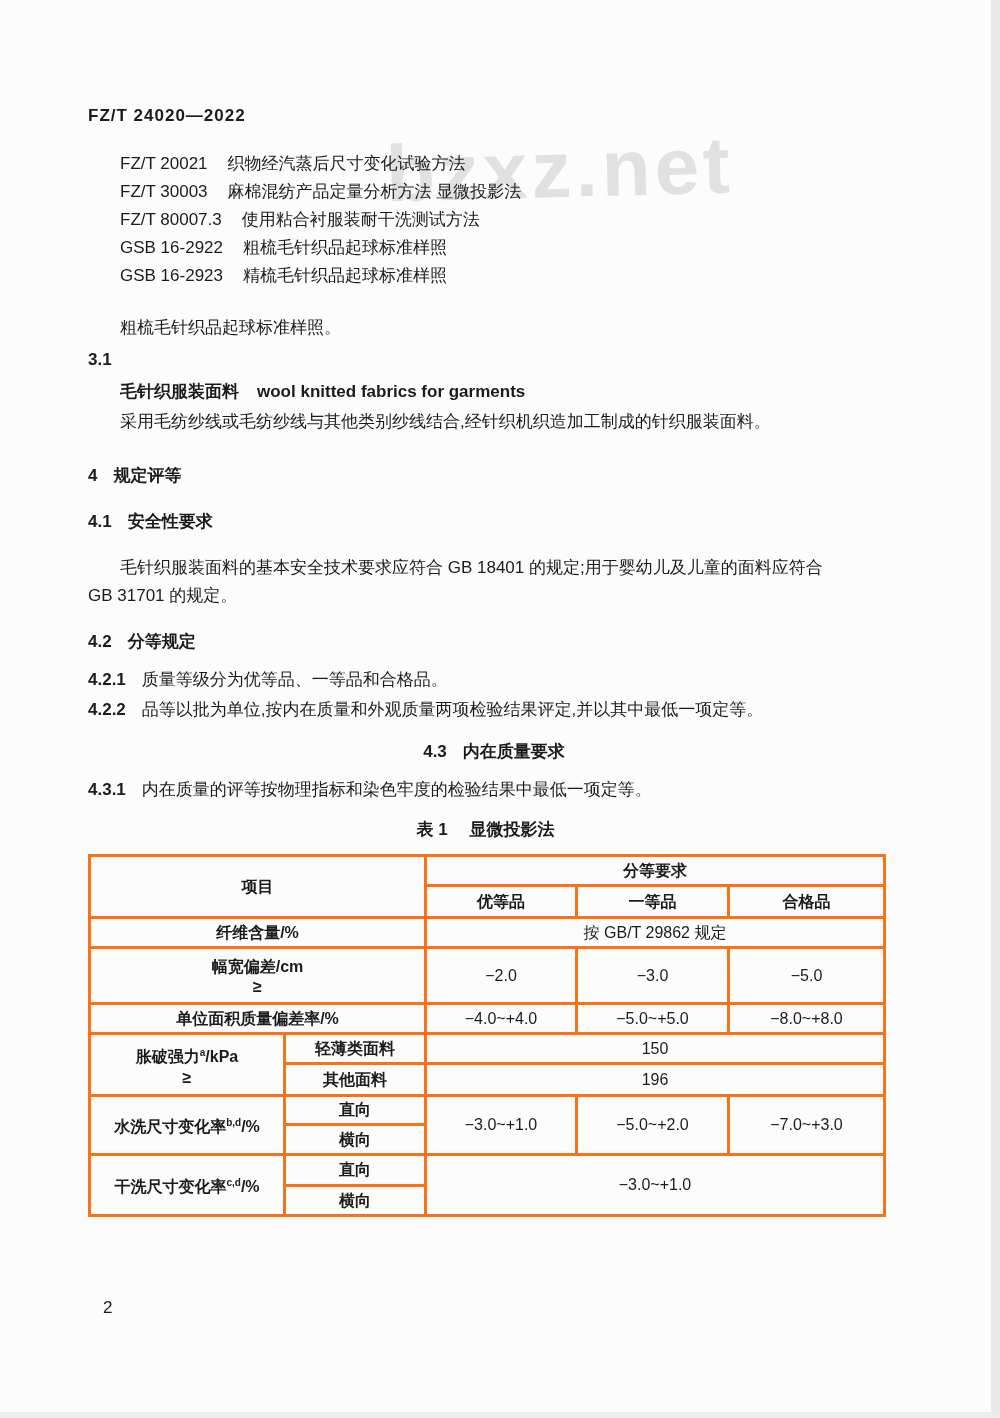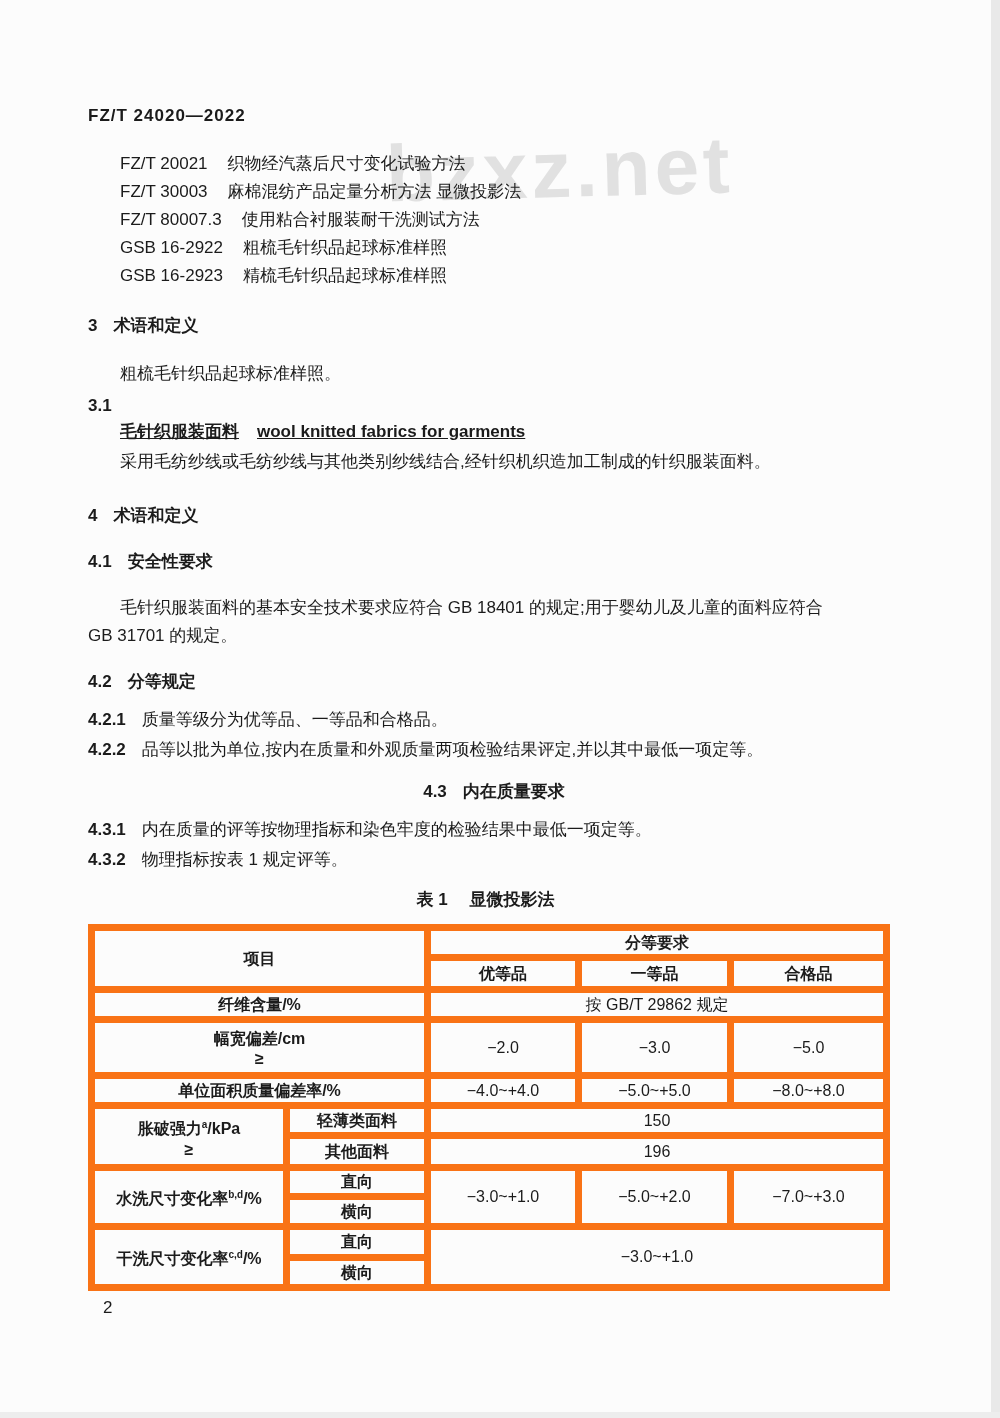--- a/index.html
+++ b/index.html
@@ -12,33 +12,33 @@
   .content{position:relative;z-index:1;padding:106px 100px 0 88px;font-size:17px;line-height:20px;}
   .doc-header{font-weight:bold;font-size:17px;letter-spacing:1px;}
   .refs{margin:24px 0 0 32px;}
   .ref-line{height:28px;line-height:28px;}
   .ref-code{display:inline-block;margin-right:20px;}
   .h-sec{font-weight:bold;margin-top:26px;}
   .h-sec .sec-no{margin-right:16px;}
   .indent{padding-left:32px;}
   .intro{margin-top:28px;}
   .subnum{font-weight:bold;margin-top:12px;}
-  .term-line{margin-top:6px;font-weight:bold;text-decoration:underline;}
+  .term-line{margin-top:12px;font-weight:bold;}
   .term-en{margin-left:18px;}
   .def{margin-top:10px;}
   .para1{margin-top:26px;}
   .para2{margin-top:8px;}
   .clause{margin-top:10px;}
   .clause-first{margin-top:18px;}
   .clause .no{font-weight:bold;margin-right:16px;}
   .tbl-caption{margin-top:20px;width:795px;text-align:center;font-weight:bold;}
   .tbl-caption .cap-label{margin-right:22px;}
   table.t1{border-collapse:collapse;width:795px;table-layout:fixed;font-size:16px;
            margin-top:14px;border:2px solid #3a3a3a;}
-  .t1 td{border:7px solid #f97316;text-align:center;vertical-align:middle;padding:1px 3px;}
+  .t1 td{border:3px solid #f97316;text-align:center;vertical-align:middle;padding:1px 3px;}
   .t1 .b{font-weight:bold;}
   .t1 sup{font-size:10px;}
   .sym{line-height:18px;}
   .lbl-line{line-height:22px;}
   .page-num{position:absolute;left:103px;top:1298px;font-size:17px;z-index:1;}
 </style>
 </head>
 <body>
 
 <div class="page">
@@ -61,33 +61,30 @@
         <span class="ref-code">FZ/T 80007.3</span><span>使用粘合衬服装耐干洗测试方法</span>
       </div>
       <div class="ref-line">
         <span class="ref-code">GSB 16-2922</span><span>粗梳毛针织品起球标准样照</span>
       </div>
       <div class="ref-line">
         <span class="ref-code">GSB 16-2923</span><span>精梳毛针织品起球标准样照</span>
       </div>
     </div>
 
-    <div class="h-sec">
-      <span class="sec-no">3</span><span>术语和定义</span>
-    </div>
     <div class="indent intro">粗梳毛针织品起球标准样照。</div>
 
     <div class="subnum">3.1</div>
     <div class="indent term-line">
       <span>毛针织服装面料</span><span class="term-en">wool knitted fabrics for garments</span>
     </div>
     <div class="indent def">采用毛纺纱线或毛纺纱线与其他类别纱线结合,经针织机织造加工制成的针织服装面料。</div>
 
     <div class="h-sec" style="margin-top:34px;">
-      <span class="sec-no">4</span><span>术语和定义</span>
+      <span class="sec-no">4</span><span>规定评等</span>
     </div>
 
     <div class="h-sec">
       <span class="sec-no">4.1</span><span>安全性要求</span>
     </div>
     <div class="indent para1">毛针织服装面料的基本安全技术要求应符合 GB 18401 的规定;用于婴幼儿及儿童的面料应符合</div>
     <div class="para2">GB 31701 的规定。</div>
 
     <div class="h-sec">
       <span class="sec-no">4.2</span><span>分等规定</span>
@@ -97,23 +94,20 @@
     </div>
     <div class="clause">
       <span class="no">4.2.2</span><span>品等以批为单位,按内在质量和外观质量两项检验结果评定,并以其中最低一项定等。</span>
     </div>
 
     <div class="h-sec" style="margin-top:22px;text-align:center;">
       <span class="sec-no">4.3</span><span>内在质量要求</span>
     </div>
     <div class="clause clause-first">
       <span class="no">4.3.1</span><span>内在质量的评等按物理指标和染色牢度的检验结果中最低一项定等。</span>
-    </div>
-    <div class="clause">
-      <span class="no">4.3.2</span><span>物理指标按表 1 规定评等。</span>
     </div>
 
     <div class="tbl-caption">
       <span class="cap-label">表 1</span><span>显微投影法</span>
     </div>
 
     <table class="t1">
       <colgroup>
           <col style="width:195px">
           <col style="width:141px">

